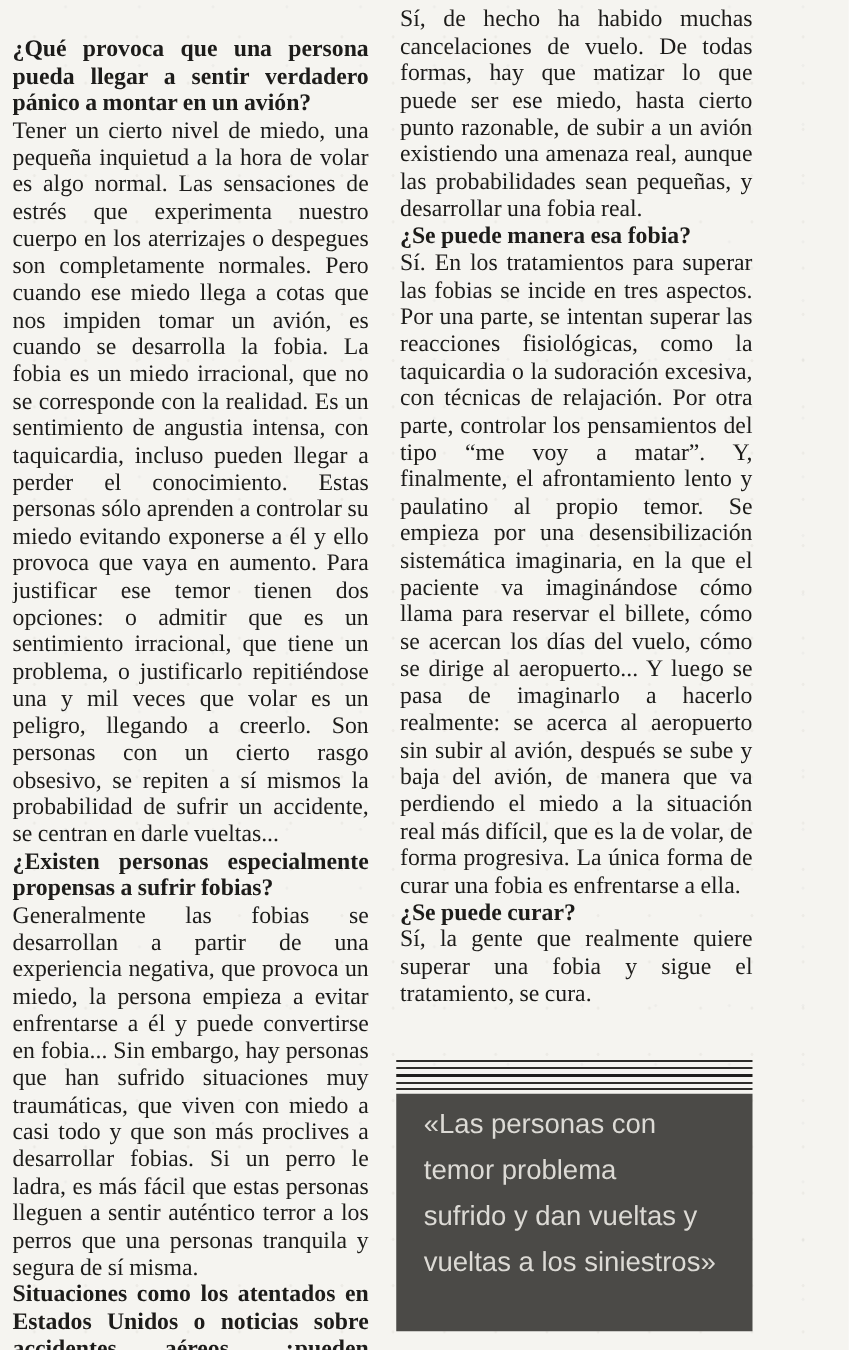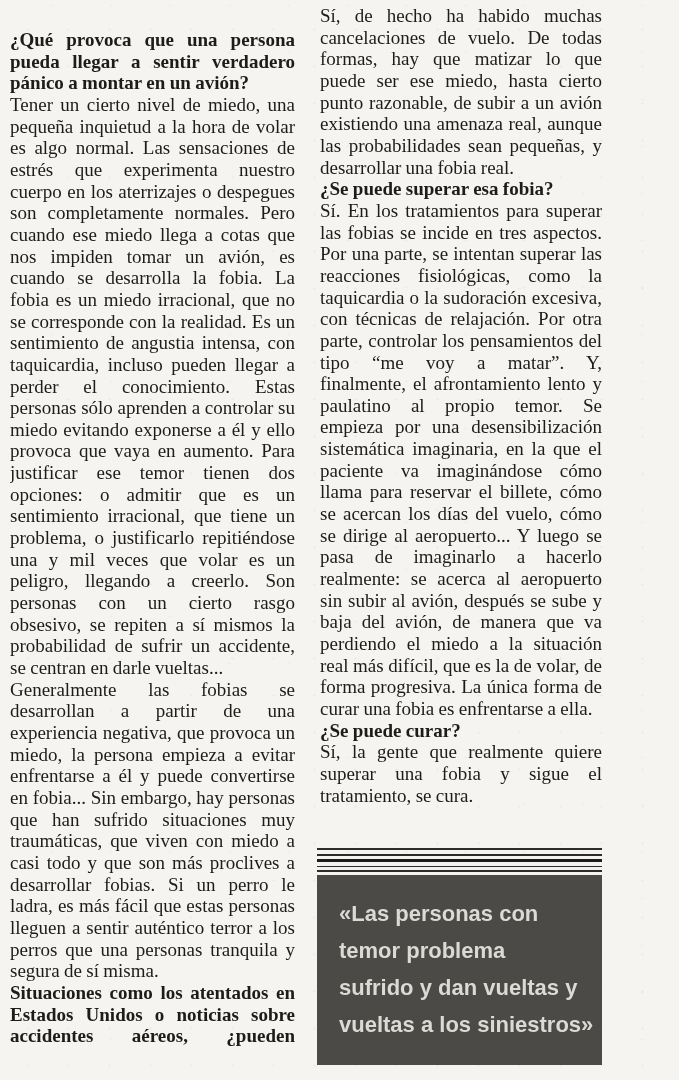--- a/index.html
+++ b/index.html
@@ -47,44 +47,44 @@
       #2e2d2a 17.5px, #2e2d2a 19px, transparent 19px, transparent 22.5px,
       #2e2d2a 22.5px, #2e2d2a 24px);
   }
   .quote-box {
     position: absolute;
     left: 317px; top: 875px;
     width: 285px; height: 190px;
     box-sizing: border-box;
     background: #4b4a47;
     color: #dcdad5;
-    padding: 20px 8px 0 22px;
+    padding: 5px 8px 0 22px;
     font-family: "Liberation Sans", sans-serif;
     font-size: 22px;
     line-height: 37px;
     overflow: hidden;
-    font-weight: bold;
   }
   .quote-line { white-space: nowrap; }
 </style>
 </head>
 <body>
 
 <div class="page">
 
   <div class="col col-left">
     <p class="q">¿Qué provoca que una persona pueda llegar a sentir verdadero pánico a montar en un avión?</p>
     <p class="a">Tener un cierto nivel de miedo, una pequeña inquietud a la hora de volar es algo normal. Las sensaciones de estrés que experimenta nuestro cuerpo en los aterrizajes o despegues son completamente normales. Pero cuando ese miedo llega a cotas que nos impiden tomar un avión, es cuando se desarrolla la fobia. La fobia es un miedo irracional, que no se corresponde con la realidad. Es un sentimiento de angustia intensa, con taquicardia, incluso pueden llegar a perder el conocimiento. Estas personas sólo aprenden a controlar su miedo evitando exponerse a él y ello provoca que vaya en aumento. Para justificar ese temor tienen dos opciones: o admitir que es un sentimiento irracional, que tiene un problema, o justificarlo repitiéndose una y mil veces que volar es un peligro, llegando a creerlo. Son personas con un cierto rasgo obsesivo, se repiten a sí mismos la probabilidad de sufrir un accidente, se centran en darle vueltas...</p>
+    <p class="q">¿Existen personas especialmente propensas a sufrir fobias?</p>
     <p class="a">Generalmente las fobias se desarrollan a partir de una experiencia negativa, que provoca un miedo, la persona empieza a evitar enfrentarse a él y puede convertirse en fobia... Sin embargo, hay personas que han sufrido situaciones muy traumáticas, que viven con miedo a casi todo y que son más proclives a desarrollar fobias. Si un perro le ladra, es más fácil que estas personas lleguen a sentir auténtico terror a los perros que una personas tranquila y segura de sí misma.</p>
     <p class="q q-cont">Situaciones como los atentados en Estados Unidos o noticias sobre accidentes aéreos, ¿pueden</p>
   </div>
 
   <div class="col col-right">
     <p class="a">Sí, de hecho ha habido muchas cancelaciones de vuelo. De todas formas, hay que matizar lo que puede ser ese miedo, hasta cierto punto razonable, de subir a un avión existiendo una amenaza real, aunque las probabilidades sean pequeñas, y desarrollar una fobia real.</p>
-    <p class="q">¿Se puede superar esa fobia?</p>
+    <p class="q">¿Se puede manera esa fobia?</p>
     <p class="a">Sí. En los tratamientos para superar las fobias se incide en tres aspectos. Por una parte, se intentan superar las reacciones fisiológicas, como la taquicardia o la sudoración excesiva, con técnicas de relajación. Por otra parte, controlar los pensamientos del tipo “me voy a matar”. Y, finalmente, el afrontamiento lento y paulatino al propio temor. Se empieza por una desensibilización sistemática imaginaria, en la que el paciente va imaginándose cómo llama para reservar el billete, cómo se acercan los días del vuelo, cómo se dirige al aeropuerto... Y luego se pasa de imaginarlo a hacerlo realmente: se acerca al aeropuerto sin subir al avión, después se sube y baja del avión, de manera que va perdiendo el miedo a la situación real más difícil, que es la de volar, de forma progresiva. La única forma de curar una fobia es enfrentarse a ella.</p>
     <p class="q">¿Se puede curar?</p>
     <p class="a">Sí, la gente que realmente quiere superar una fobia y sigue el tratamiento, se cura.</p>
   </div>
 
   <div class="divider-rules"></div>
 
   <div class="quote-box">
     <div class="quote-line">«Las personas con</div>
     <div class="quote-line">temor problema</div>

